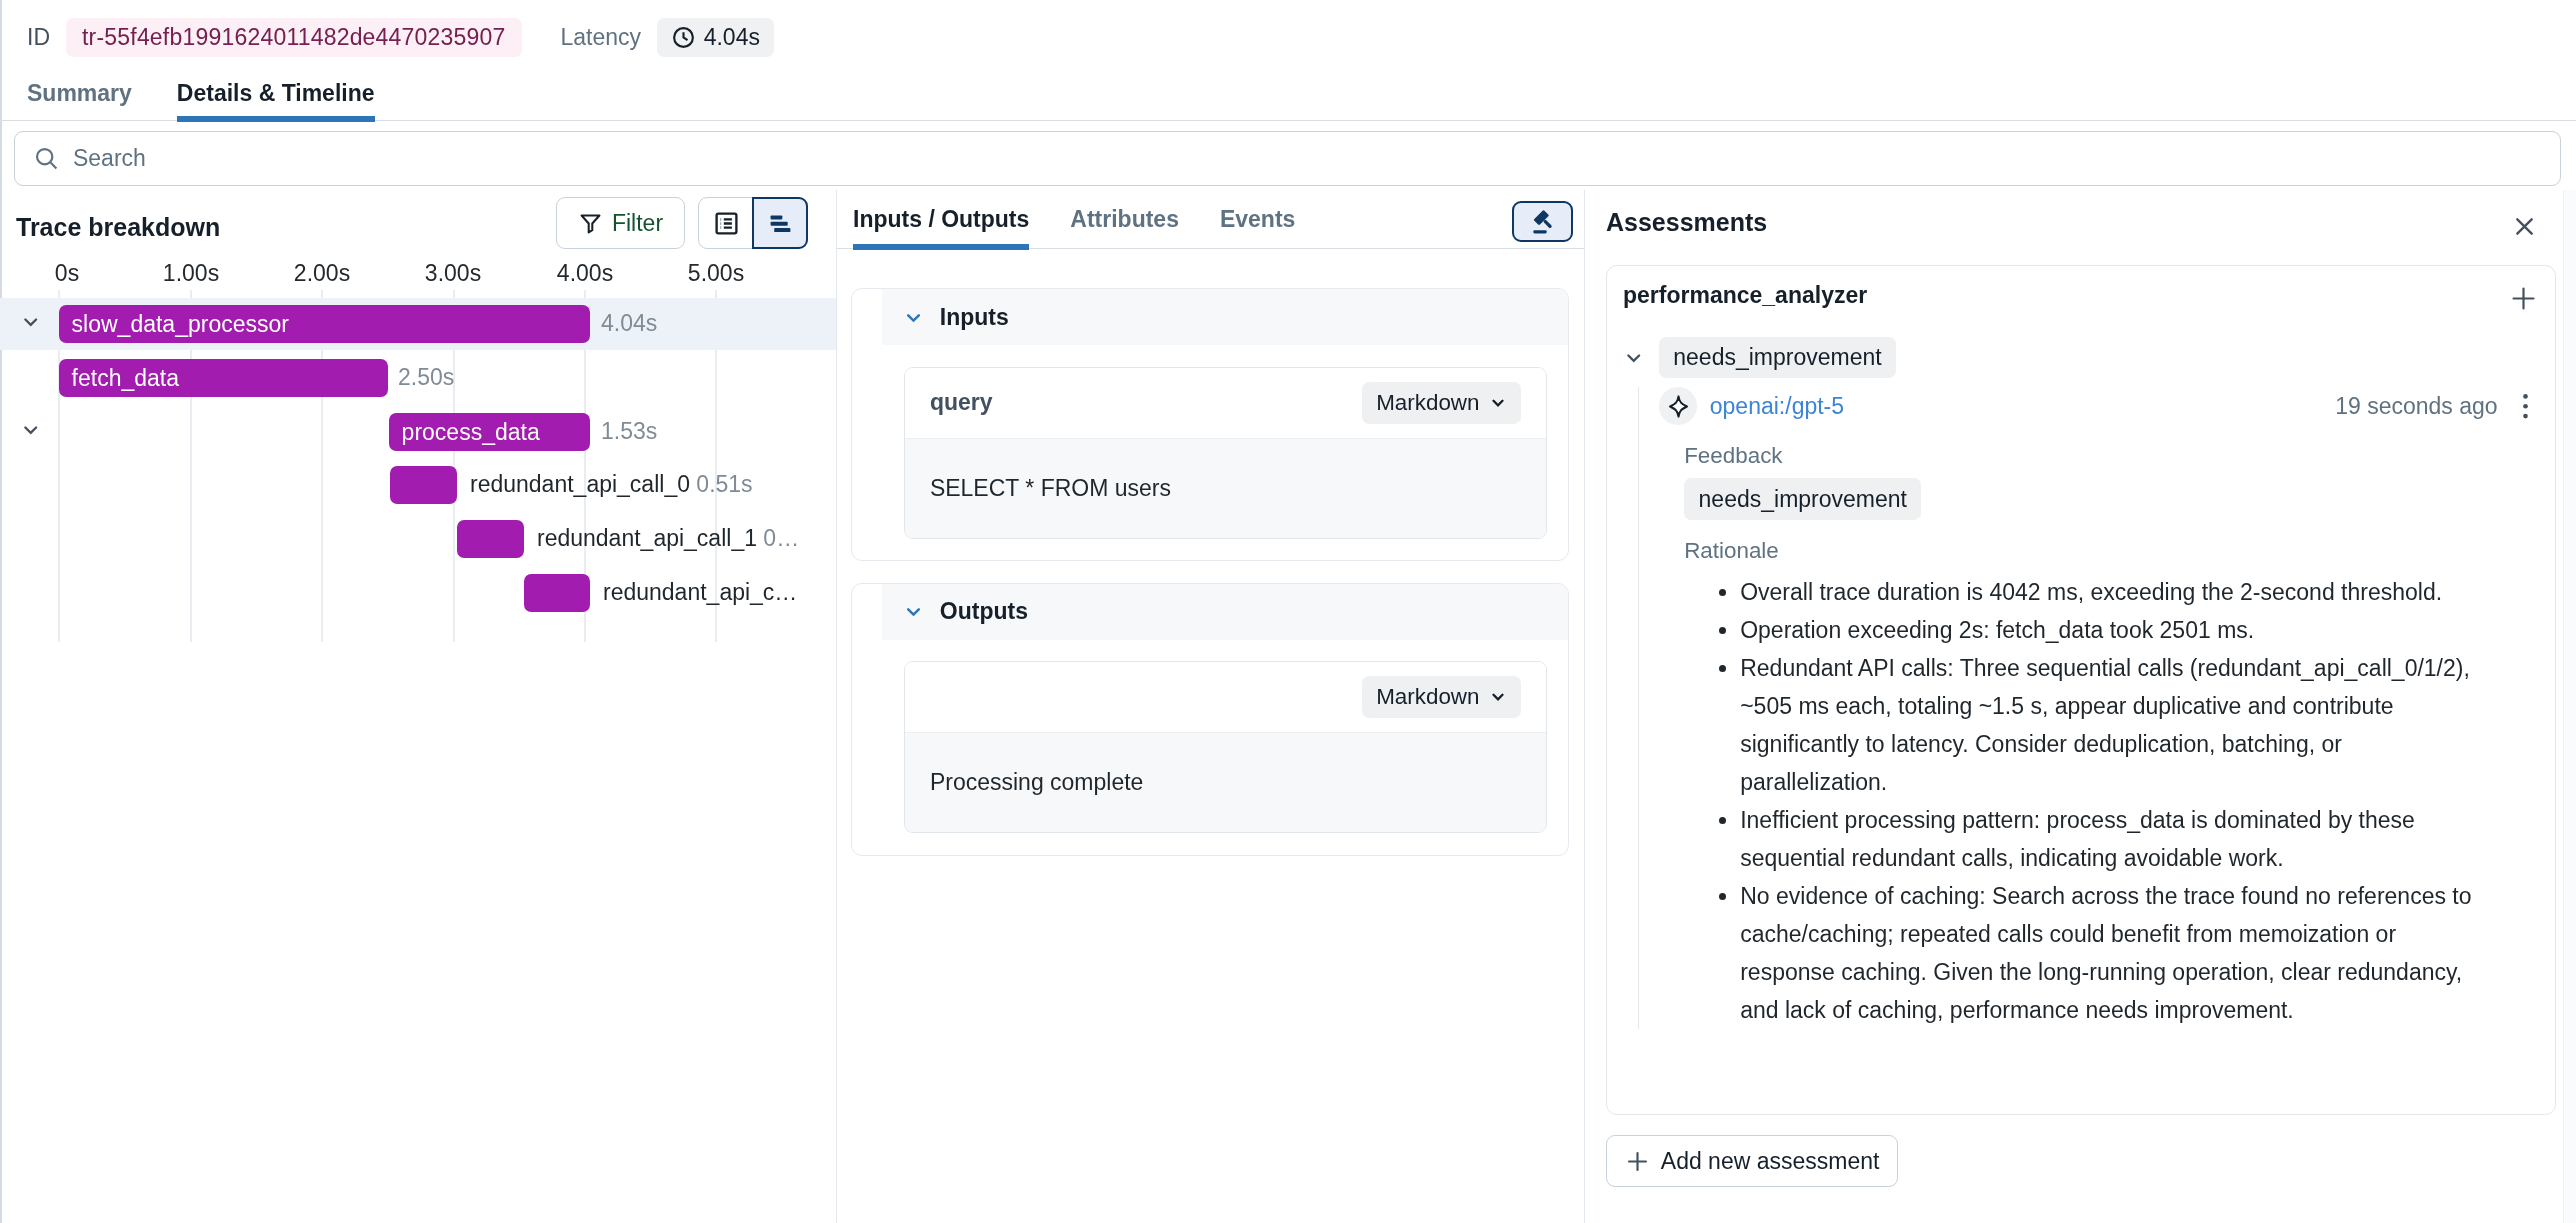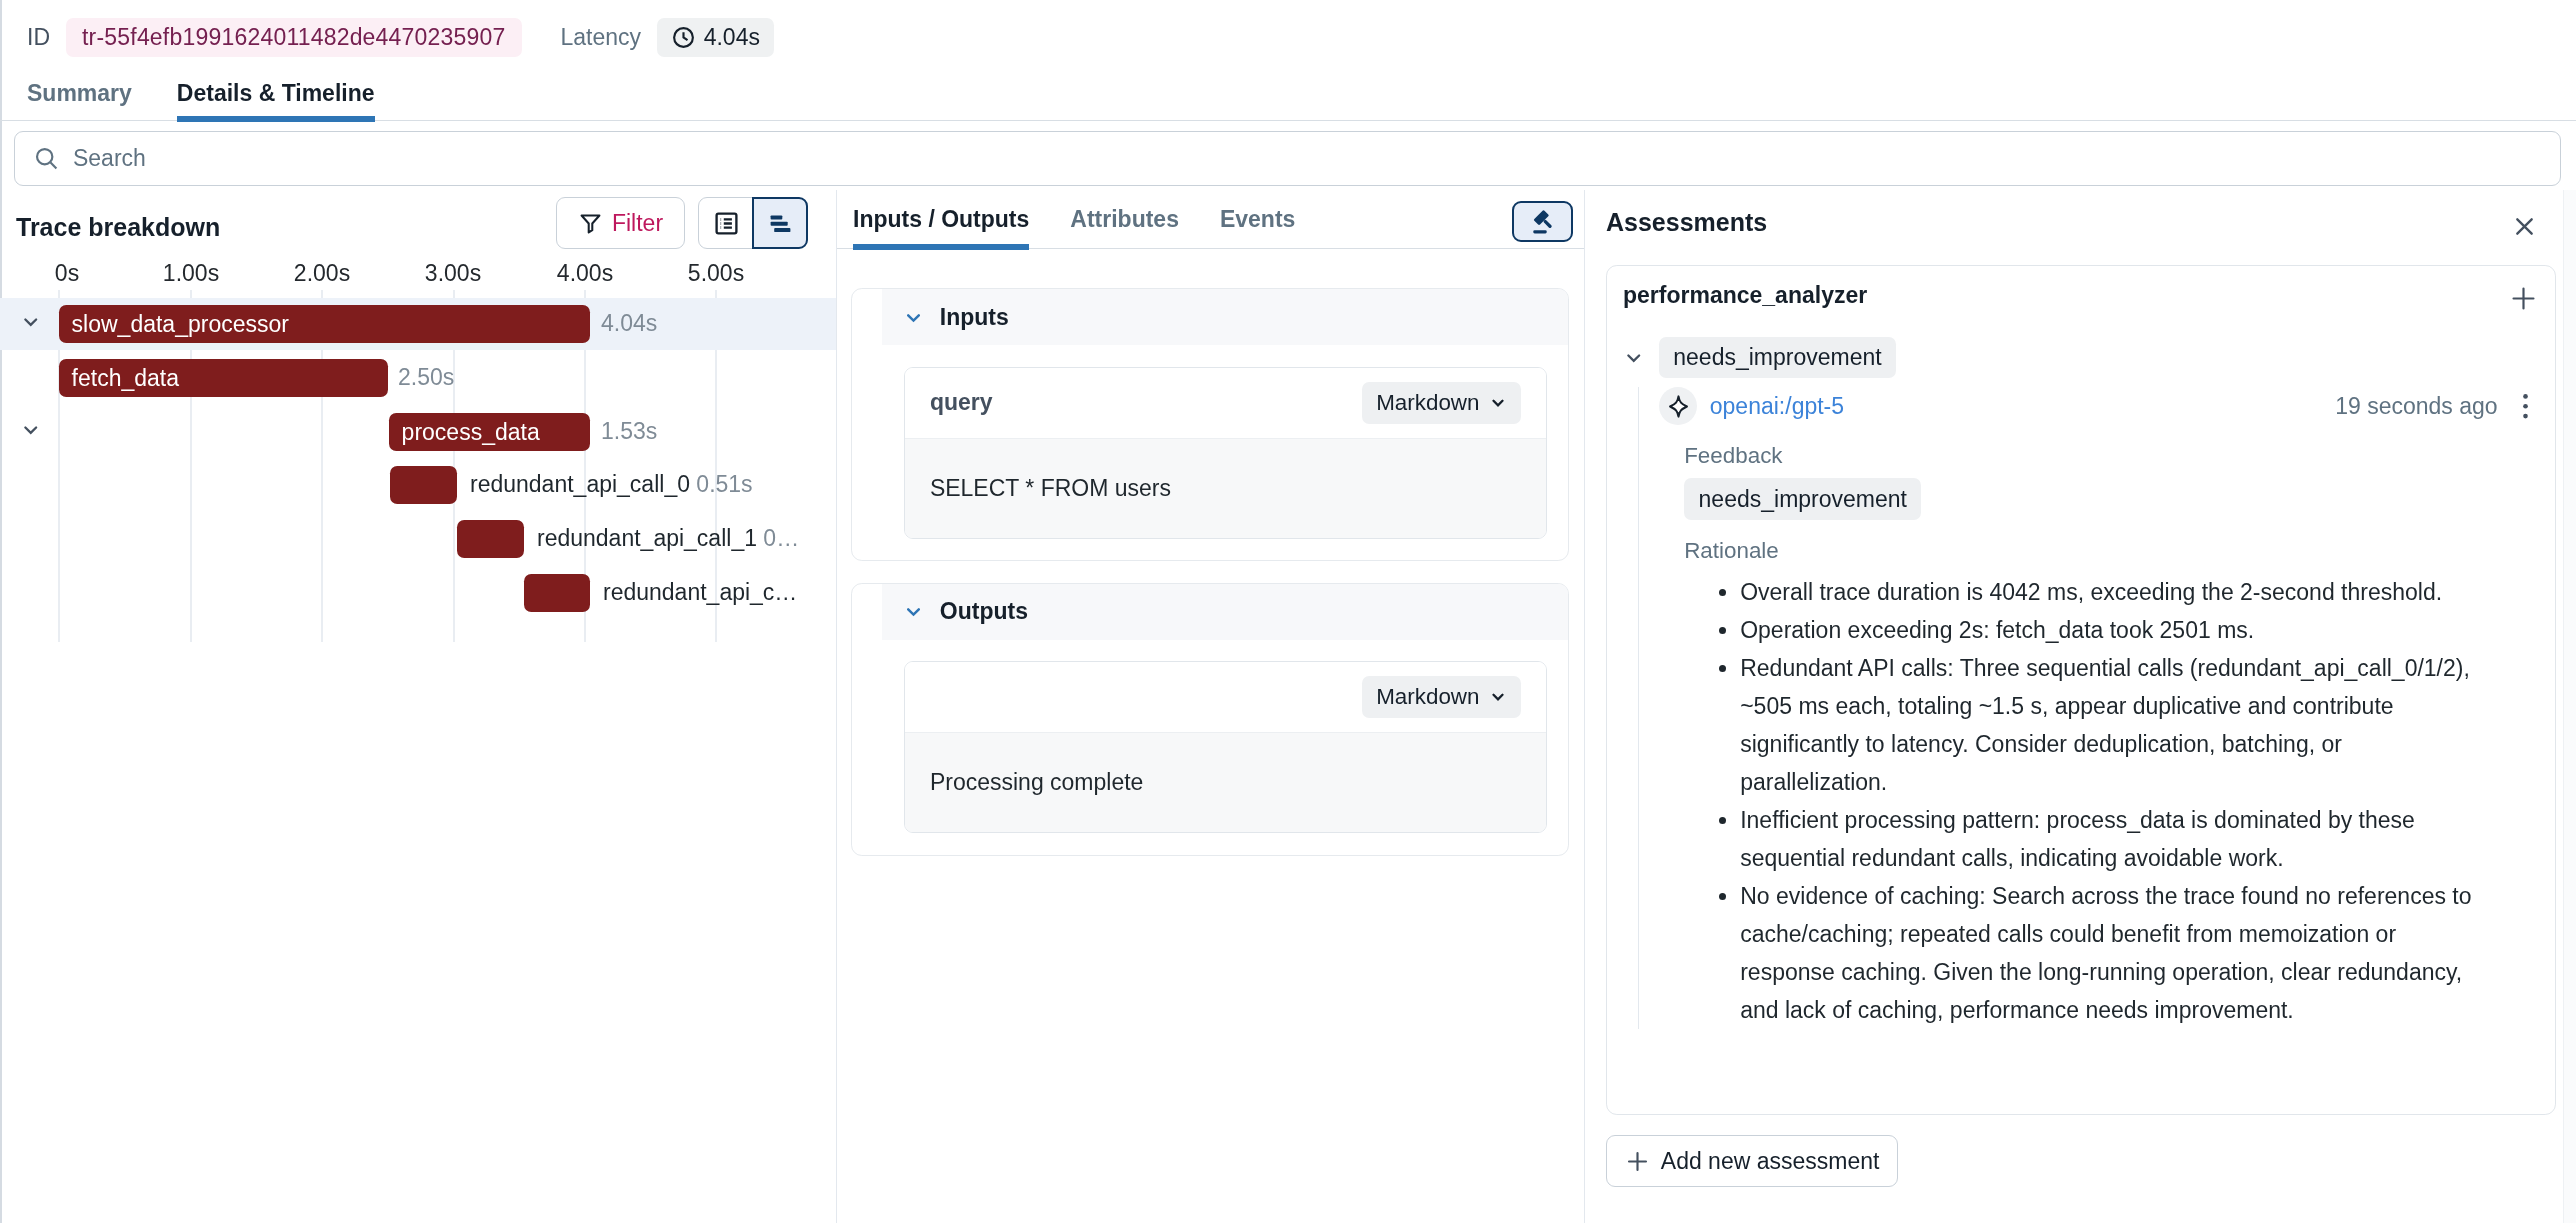--- a/index.html
+++ b/index.html
@@ -33,36 +33,36 @@
   .searchbar input::placeholder { color: #5F7281; }
 
   
   .panel-left { position: absolute; left: 0; top: 190px; width: 837px; bottom: 0; border-right: 1.8px solid #E3E8EE; overflow: hidden; }
   .panel-mid  { position: absolute; left: 837px; top: 190px; width: 748px; bottom: 0; border-right: 1.8px solid #E3E8EE; overflow: hidden; }
   .panel-right{ position: absolute; left: 1587px; top: 190px; right: 0; bottom: 0; overflow: hidden; }
   .scroll-gutter { position: absolute; right: 0; top: 0; bottom: 0; width: 12.6px; background: #FAFBFC; border-left: 1.8px solid #EEF1F4; }
 
   
   .tb-title { position: absolute; left: 16px; top: 23px; font-size: 25px; font-weight: 700; color: #16202B; }
-  .filter-btn { position: absolute; left: 556px; top: 7.2px; height: 52px; width: 129px; border: 1.8px solid #C9D1D9; border-radius: 9px; background: #fff; display: flex; align-items: center; justify-content: center; gap: 9px; color: #be185d; cursor: pointer; }
+  .filter-btn { position: absolute; left: 556px; top: 7.2px; height: 52px; width: 129px; border: 1.8px solid #C9D1D9; border-radius: 9px; background: #fff; display: flex; align-items: center; justify-content: center; gap: 9px; color: #14532d; cursor: pointer; }
   .seg { position: absolute; left: 698px; top: 7.2px; height: 52px; display: flex; }
   .seg-btn { width: 56px; height: 52px; display: flex; align-items: center; justify-content: center; background: #fff; border: 1.8px solid #C9D1D9; cursor: pointer; }
   .seg-btn.first { border-radius: 9px 0 0 9px; }
   .seg-btn.last { border-radius: 0 9px 9px 0; margin-left: -1.8px; }
   .seg-btn.selected { background: #E6EDF8; border: 2.7px solid #0E3863; z-index: 2; }
 
   .axis-row { position: absolute; left: 0; top: 70px; right: 0; height: 30.5px; }
   .axis-tick { position: absolute; transform: translateX(-50%); color: #24292E; white-space: nowrap; }
   .gridline { position: absolute; top: 100px; width: 1.8px; height: 352px; background: #E9EDF2; }
 
   .tl-rows { position: absolute; left: 0; top: 108px; right: 0; height: 341px; }
   .tl-row { position: absolute; left: 0; right: 0; height: 52px; }
   .tl-row.selected { background: #EDF2F9; }
   .tl-chev { position: absolute; left: 20px; top: 12.6px; color: #44505F; }
-  .tl-bar { position: absolute; top: 7.2px; height: 38px; background: #7f1d1d; border-radius: 7.2px; display: flex; align-items: center; overflow: hidden; cursor: pointer; }
+  .tl-bar { position: absolute; top: 7.2px; height: 38px; background: #a21caf; border-radius: 7.2px; display: flex; align-items: center; overflow: hidden; cursor: pointer; }
   .tl-bar .bar-label { color: #fff; padding-left: 12.6px; white-space: nowrap; }
   .tl-dur { position: absolute; top: 11.7px; color: #7F8B96; white-space: nowrap; }
   .tl-after { position: absolute; top: 11.7px; white-space: nowrap; overflow: hidden; }
   .tl-after .n { color: #1F272D; }
   .tl-after .d { color: #7F8B96; margin-top: 30px; }
 
   
   .mid-tabs { position: relative; height: 59px; border-bottom: 1.8px solid #D8DEE4; display: flex; align-items: flex-start; padding-left: 16px; gap: 41px; }
   .mid-tab { position: relative; height: 100%; display: flex; align-items: center; color: #5F7281; font-weight: 600; cursor: pointer; }
   .mid-tab.active { color: #16202B; font-weight: 700; }

